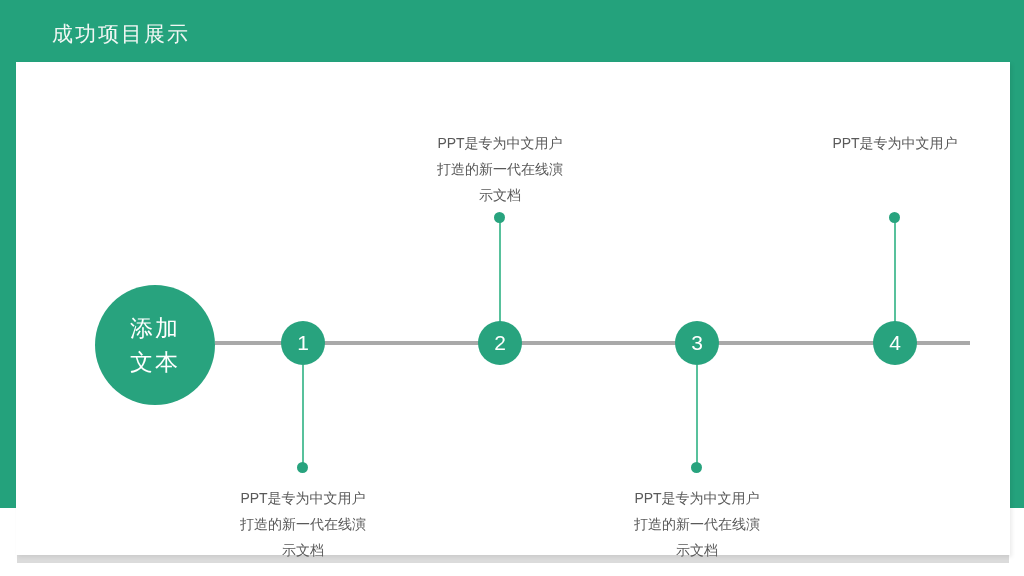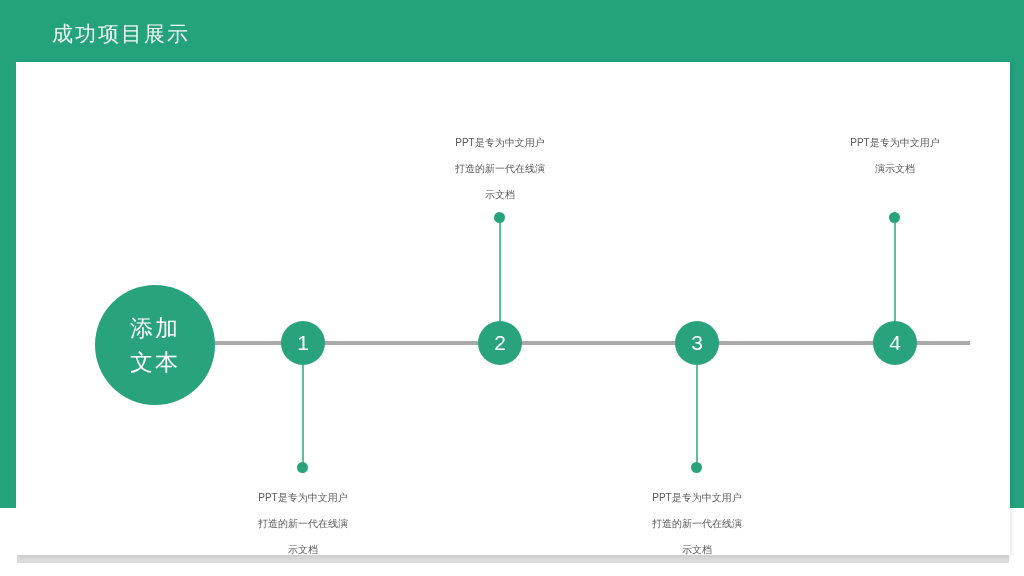--- a/index.html
+++ b/index.html
@@ -74,21 +74,21 @@
     border-radius: 50%;
     background: #28a37e;
   }
   .dot.below { top: 400px; }
   .dot.above { top: 150px; }
   .caption {
     position: absolute;
     width: 170px;
     text-align: center;
     color: #595959;
-    font-size: 10px;
+    font-size: 14px;
     line-height: 26px;
   }
   .caption.below { top: 423px; }
   .caption.above { top: 68px; }
   
   .m1 .num-circle { left: 265px; }  .m1 .vline { left: 286px; }  .m1 .dot { left: 281px; }  .m1 .caption { left: 202px; }
   .m2 .num-circle { left: 462px; }  .m2 .vline { left: 483px; }  .m2 .dot { left: 478px; }  .m2 .caption { left: 399px; }
   .m3 .num-circle { left: 659px; }  .m3 .vline { left: 680px; }  .m3 .dot { left: 675px; }  .m3 .caption { left: 596px; }
   .m4 .num-circle { left: 857px; }  .m4 .vline { left: 878px; }  .m4 .dot { left: 873px; }  .m4 .caption { left: 794px; }
 </style>
@@ -138,17 +138,16 @@
         <div>示文档</div>
       </div>
     </div>
 
     <div class="milestone m4">
       <div class="vline above"></div>
       <div class="dot above"></div>
       <div class="num-circle">4</div>
       <div class="caption above">
         <div>PPT是专为中文用户</div>
-        <div>演示文档</div>
       </div>
     </div>
   </div>
 </div>
 
 </body></html>

